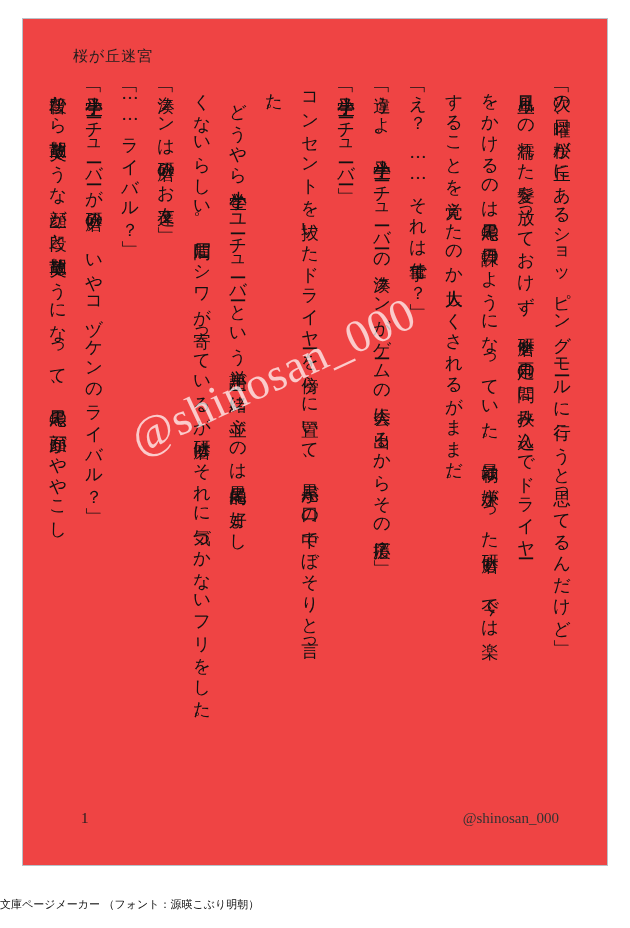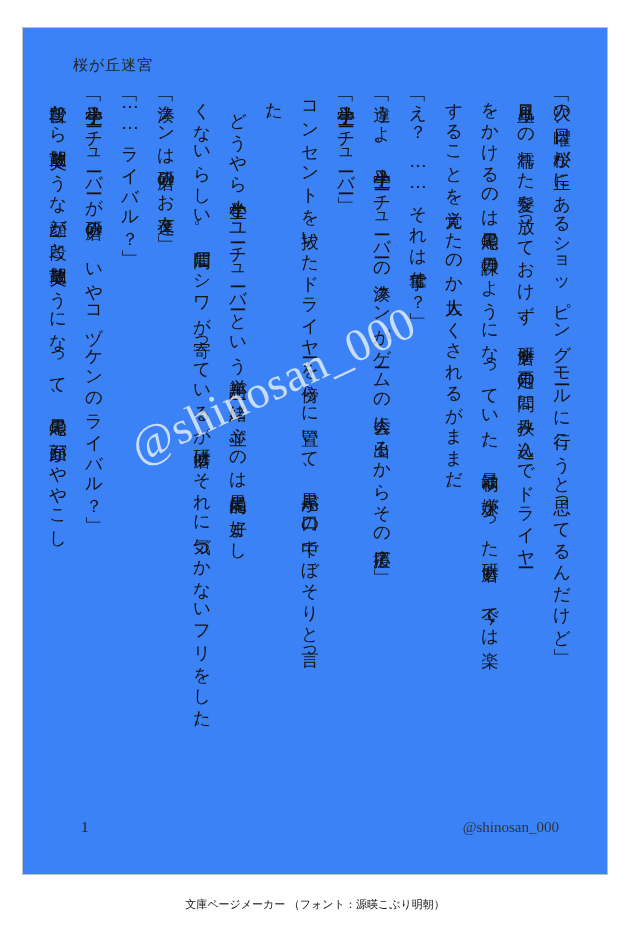--- a/index.html
+++ b/index.html
@@ -22,25 +22,24 @@
     background: #ffffff;
   }
 
   
   .sheet {
     position: absolute;
     left: 22px;
     top: 18px;
     width: 586px;
     height: 848px;
-    background: #3b82f6;
+    background: #ef4444;
     box-sizing: border-box;
     border: 1px solid #b9c2c9;
     overflow: hidden;
-    margin-top: 9px;
   }
 
   
   .sheet-header {
     position: absolute;
     top: 28px;
     left: 50px;
     font-size: 15px;
     color: #1d1d1d;
     letter-spacing: 1px;
@@ -115,21 +114,20 @@
     font-size: 15px;
     color: #333333;
     font-family: "Liberation Serif", serif;
   }
 
   .outer-footer {
     position: absolute;
     left: 0;
     right: 0;
     bottom: 16px;
-    text-align: center;
     font-size: 11px;
     color: #111111;
     font-family: "DejaVu Serif", "Liberation Serif", serif;
   }
 </style>
 </head>
 <body>
 
 <div class="page-wrap">
 

